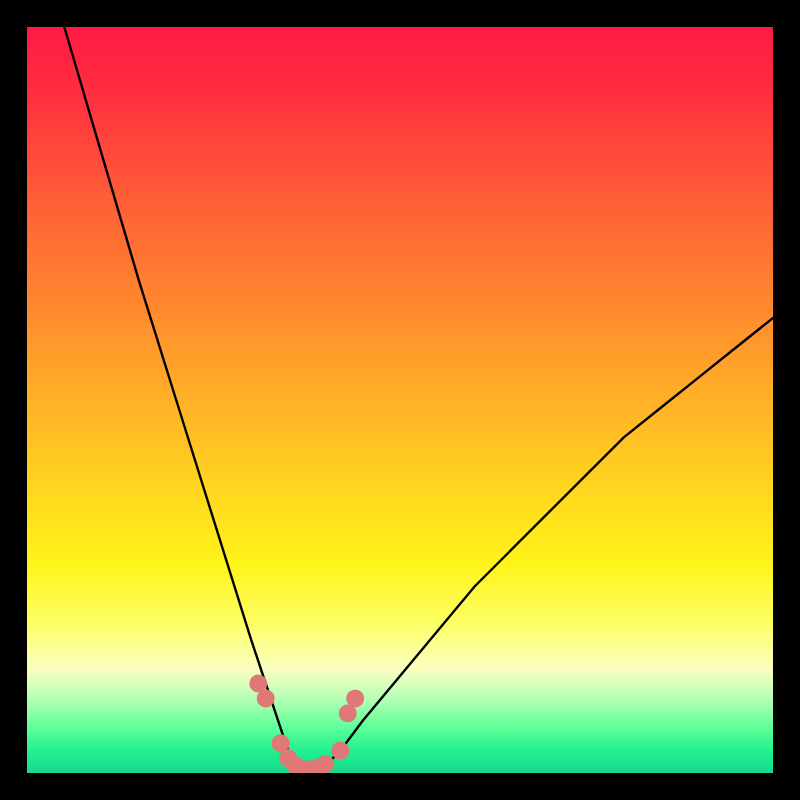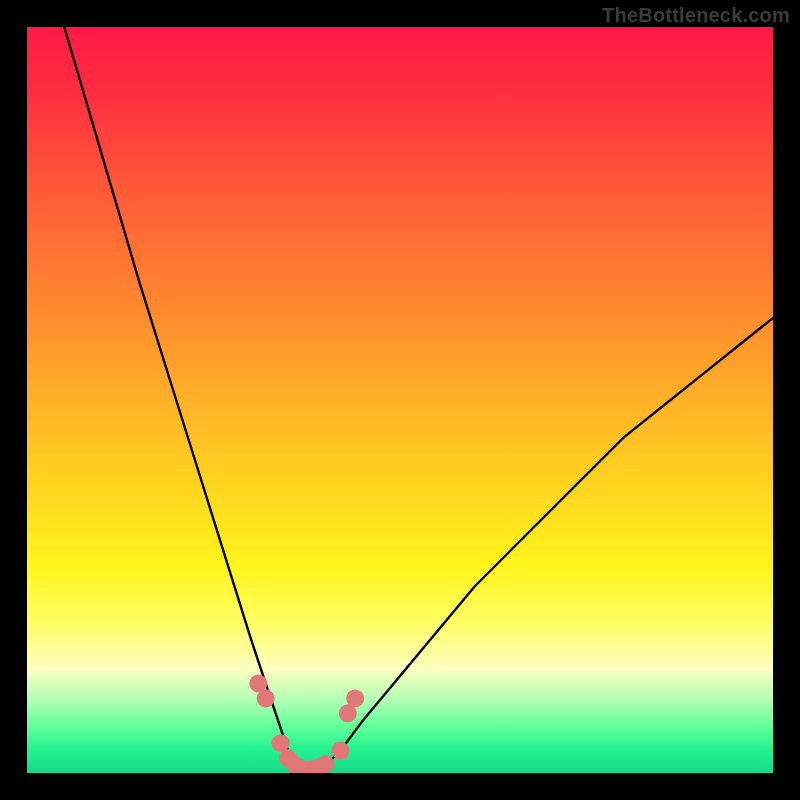--- a/index.html
+++ b/index.html
@@ -81,14 +81,13 @@
           <circle cx="283.5" cy="742.3" r="9"></circle>
           <circle cx="290.9" cy="740.8" r="9"></circle>
           <circle cx="298.4" cy="737.0" r="9"></circle>
           <circle cx="313.3" cy="723.6" r="9"></circle>
           <circle cx="320.8" cy="686.3" r="9"></circle>
           <circle cx="328.2" cy="671.4" r="9"></circle>
         </g>
     </svg>
   </div>
 
-  <div class="watermark">TheBottleneck.com</div>
 </div>
 
 </body></html>

